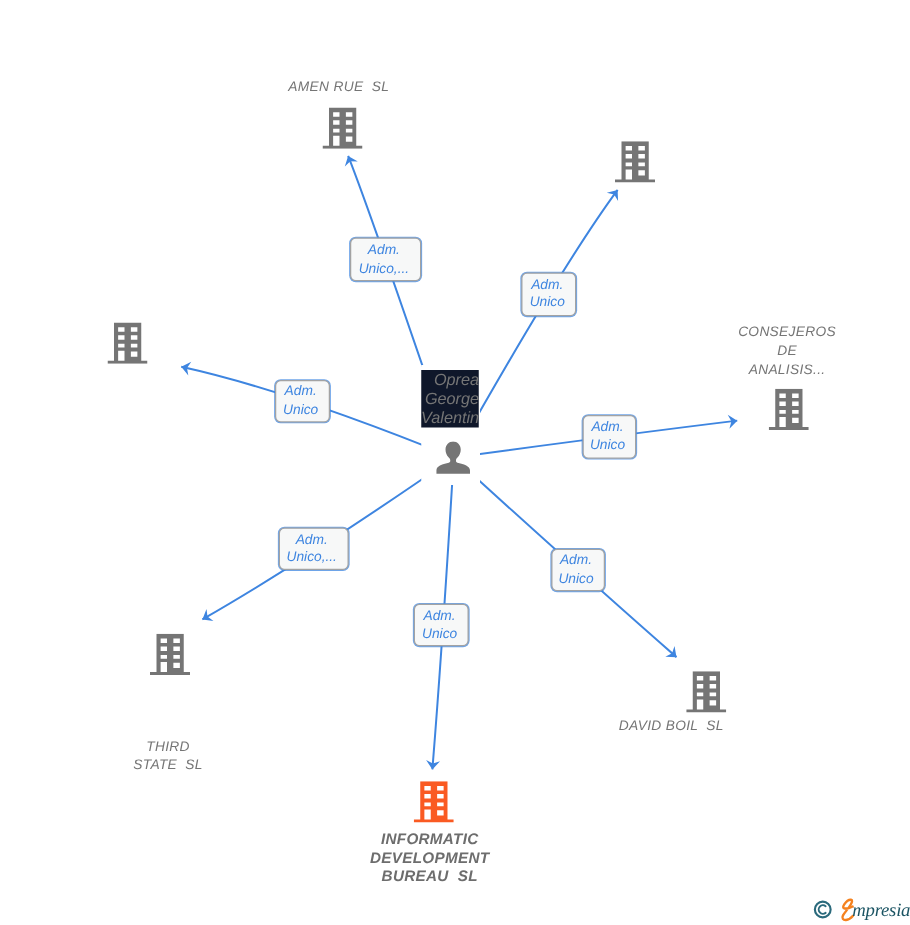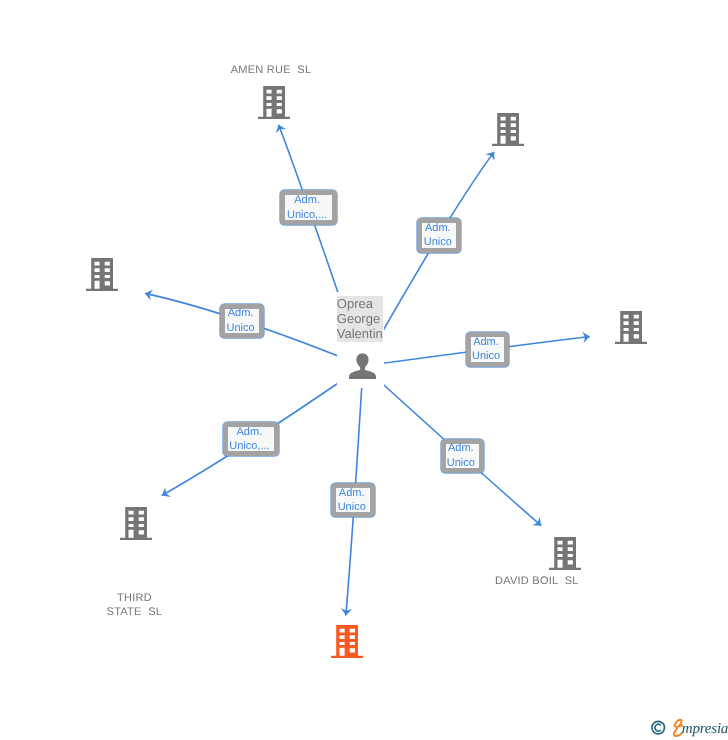--- a/index.html
+++ b/index.html
@@ -2,31 +2,31 @@
 <html><head>
 <meta charset="utf-8">
 <title>Empresia corporate network graph</title>
 <style>
   html,body{margin:0;padding:0;background:#ffffff;}
   body{width:728px;height:740px;font-family:"Liberation Sans",sans-serif;overflow:hidden;
        -webkit-font-smoothing:antialiased;text-rendering:geometricPrecision;}
   #stage{position:relative;width:728px;height:740px;background:#ffffff;}
   svg#edges{position:absolute;left:0;top:0;width:728px;height:740px;overflow:visible;}
   #overlay{position:absolute;left:0;top:0;width:728px;height:740px;}
-  .node-label,.center-label,.edge-label{filter:opacity(1);}
+  .node-label,.center-label,.edge-label{filter:opacity(1);font-style:italic;}
   .edge-label-line{filter:opacity(0.999);}
 
   .node-label{position:absolute;background:#ffffff;color:#757575;font-size:11px;line-height:14.8px;
               text-align:center;white-space:pre;letter-spacing:0.25px;}
   .node-label.bold{font-weight:bold;color:#6d6d6d;font-size:12.2px;line-height:15.0px;letter-spacing:0.25px;}
   .node-icon{position:absolute;line-height:0;background:#ffffff;}
   .node-bg{position:absolute;background:#ffffff;}
-  .center-label{position:absolute;background:#e5e5e5;color:#757575;font-size:13px;line-height:15.2px;
-                text-align:left;white-space:pre;}
-  .edge-label{position:absolute;box-sizing:border-box;border:5px solid #a3a3a3;border-radius:4.6px;box-shadow:0 0 0 0.7px rgba(62,133,224,0.75);
+  .center-label{position:absolute;background:#0f172a;color:#757575;font-size:13px;line-height:15.2px;
+                text-align:right;white-space:pre;}
+  .edge-label{position:absolute;box-sizing:border-box;border:1px solid #a3a3a3;border-radius:4.6px;box-shadow:0 0 0 0.7px rgba(62,133,224,0.75);
               background:#f7f8f8;color:#3e85e0;font-size:11px;line-height:14.6px;text-align:center;
               display:flex;flex-direction:column;justify-content:center;
               white-space:pre;}
   .edge-label > div{margin-left:-2.8px;}
   .wm{position:absolute;white-space:nowrap;line-height:0;}
 </style>
 </head>
 <body>
 
 <div id="stage">
@@ -66,35 +66,41 @@
           <path fill="#757575" fill-rule="evenodd" d="M5.2,0 H27.0 V30.7 H32 V33.1 H0 V30.7 H5.2 Z M8.5,3.8 H13.6 V7.5 H8.5 Z M18.7,3.8 H23.9 V7.5 H18.7 Z M8.5,10.2 H13.6 V13.9 H8.5 Z M18.7,10.2 H23.9 V13.9 H18.7 Z M8.5,17.0 H13.6 V20.0 H8.5 Z M18.7,17.0 H23.9 V20.0 H18.7 Z M8.5,22.7 H13.6 V30.7 H8.5 Z M18.7,23.2 H23.9 V27.5 H18.7 Z"></path>
         </svg></div>
 
     <div class="node-icon" style="top: 257.5px; left: 86px;"><svg viewBox="0 0 32 33.1" width="32" height="33.1">
           <path fill="#757575" fill-rule="evenodd" d="M5.2,0 H27.0 V30.7 H32 V33.1 H0 V30.7 H5.2 Z M8.5,3.8 H13.6 V7.5 H8.5 Z M18.7,3.8 H23.9 V7.5 H18.7 Z M8.5,10.2 H13.6 V13.9 H8.5 Z M18.7,10.2 H23.9 V13.9 H18.7 Z M8.5,17.0 H13.6 V20.0 H8.5 Z M18.7,17.0 H23.9 V20.0 H18.7 Z M8.5,22.7 H13.6 V30.7 H8.5 Z M18.7,23.2 H23.9 V27.5 H18.7 Z"></path>
         </svg></div>
 
     <div class="node-icon" style="top: 311.4px; left: 615.4px;"><svg viewBox="0 0 32 33.1" width="32" height="33.1">
           <path fill="#757575" fill-rule="evenodd" d="M5.2,0 H27.0 V30.7 H32 V33.1 H0 V30.7 H5.2 Z M8.5,3.8 H13.6 V7.5 H8.5 Z M18.7,3.8 H23.9 V7.5 H18.7 Z M8.5,10.2 H13.6 V13.9 H8.5 Z M18.7,10.2 H23.9 V13.9 H18.7 Z M8.5,17.0 H13.6 V20.0 H8.5 Z M18.7,17.0 H23.9 V20.0 H18.7 Z M8.5,22.7 H13.6 V30.7 H8.5 Z M18.7,23.2 H23.9 V27.5 H18.7 Z"></path>
         </svg></div>
+    <div class="node-label" style="top: 259.4px; left: 590.5px;">CONSEJEROS
+DE
+ANALISIS...</div>
 
     <div class="node-icon" style="top: 506.9px; left: 120.4px;"><svg viewBox="0 0 32 33.1" width="32" height="33.1">
           <path fill="#757575" fill-rule="evenodd" d="M5.2,0 H27.0 V30.7 H32 V33.1 H0 V30.7 H5.2 Z M8.5,3.8 H13.6 V7.5 H8.5 Z M18.7,3.8 H23.9 V7.5 H18.7 Z M8.5,10.2 H13.6 V13.9 H8.5 Z M18.7,10.2 H23.9 V13.9 H18.7 Z M8.5,17.0 H13.6 V20.0 H8.5 Z M18.7,17.0 H23.9 V20.0 H18.7 Z M8.5,22.7 H13.6 V30.7 H8.5 Z M18.7,23.2 H23.9 V27.5 H18.7 Z"></path>
         </svg></div>
     <div class="node-label" style="top: 545.6px; left: 106.6px; margin-top: 45px;">THIRD
 STATE  SL</div>
 
     <div class="node-icon" style="top: 536.8px; left: 548.5px;"><svg viewBox="0 0 32 33.1" width="32" height="33.1">
           <path fill="#757575" fill-rule="evenodd" d="M5.2,0 H27.0 V30.7 H32 V33.1 H0 V30.7 H5.2 Z M8.5,3.8 H13.6 V7.5 H8.5 Z M18.7,3.8 H23.9 V7.5 H18.7 Z M8.5,10.2 H13.6 V13.9 H8.5 Z M18.7,10.2 H23.9 V13.9 H18.7 Z M8.5,17.0 H13.6 V20.0 H8.5 Z M18.7,17.0 H23.9 V20.0 H18.7 Z M8.5,22.7 H13.6 V30.7 H8.5 Z M18.7,23.2 H23.9 V27.5 H18.7 Z"></path>
         </svg></div>
     <div class="node-label" style="top: 573.7px; left: 495px;">DAVID BOIL  SL</div>
 
     <div class="node-icon" style="top: 625.1px; left: 330.9px;"><svg viewBox="0 0 32 33.1" width="32" height="33.1">
           <path fill="#fa5a22" fill-rule="evenodd" d="M5.2,0 H27.0 V30.7 H32 V33.1 H0 V30.7 H5.2 Z M8.5,3.8 H13.6 V7.5 H8.5 Z M18.7,3.8 H23.9 V7.5 H18.7 Z M8.5,10.2 H13.6 V13.9 H8.5 Z M18.7,10.2 H23.9 V13.9 H18.7 Z M8.5,17.0 H13.6 V20.0 H8.5 Z M18.7,17.0 H23.9 V20.0 H18.7 Z M8.5,22.7 H13.6 V30.7 H8.5 Z M18.7,23.2 H23.9 V27.5 H18.7 Z"></path>
         </svg></div>
+    <div class="node-label bold" style="top: 664px; left: 296px;">INFORMATIC
+DEVELOPMENT
+BUREAU  SL</div>
 
     <div class="node-icon" style="top: 352.7px; left: 349.3px;"><svg viewBox="0 0 27 26.7" width="27" height="26.7">
           <path fill="#757575" d="M13.5,0.2 C10.2,0.2 7.4,2.95 7.4,6.6 C7.4,9.0 8.35,11.3 9.8,12.8 C10.75,13.8 11.2,14.45 11.2,15.2 L11.2,15.9 C11.2,16.75 10.5,17.25 9.2,17.5 C5.9,18.2 3.2,19.1 1.6,20.4 C0.55,21.25 0,22.3 0,23.5 L0,26.7 L27,26.7 L27,23.5 C27,22.3 26.45,21.25 25.4,20.4 C23.8,19.1 21.1,18.2 17.8,17.5 C16.5,17.25 15.8,16.75 15.8,15.9 L15.8,15.2 C15.8,14.45 16.25,13.8 17.2,12.8 C18.65,11.3 19.6,9.0 19.6,6.6 C19.6,2.95 16.8,0.2 13.5,0.2 Z"></path>
         </svg></div>
     <div class="center-label" style="top: 296px; left: 336.8px;">Oprea
 George
 Valentin</div>
 
     <div class="edge-label" style="left: 280.2px; top: 190.2px; width: 56.7px; height: 34.7px;">
       <div class="edge-label-line">Adm.</div>

